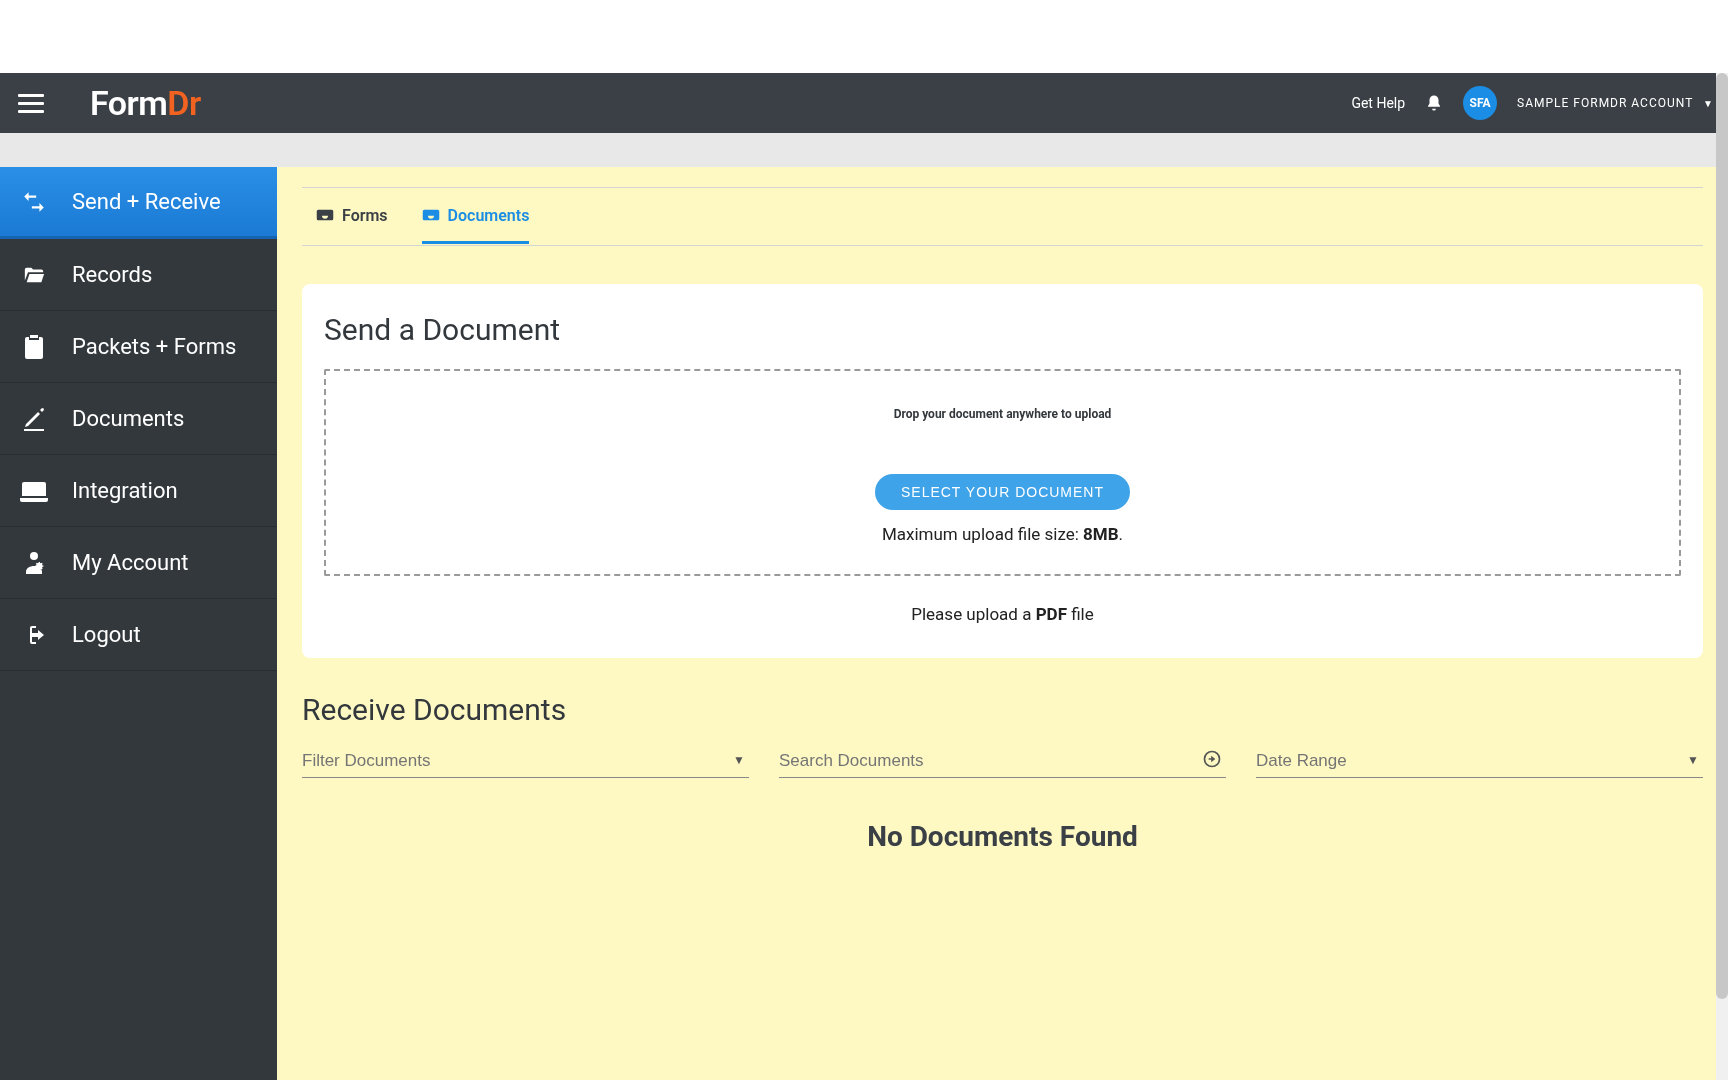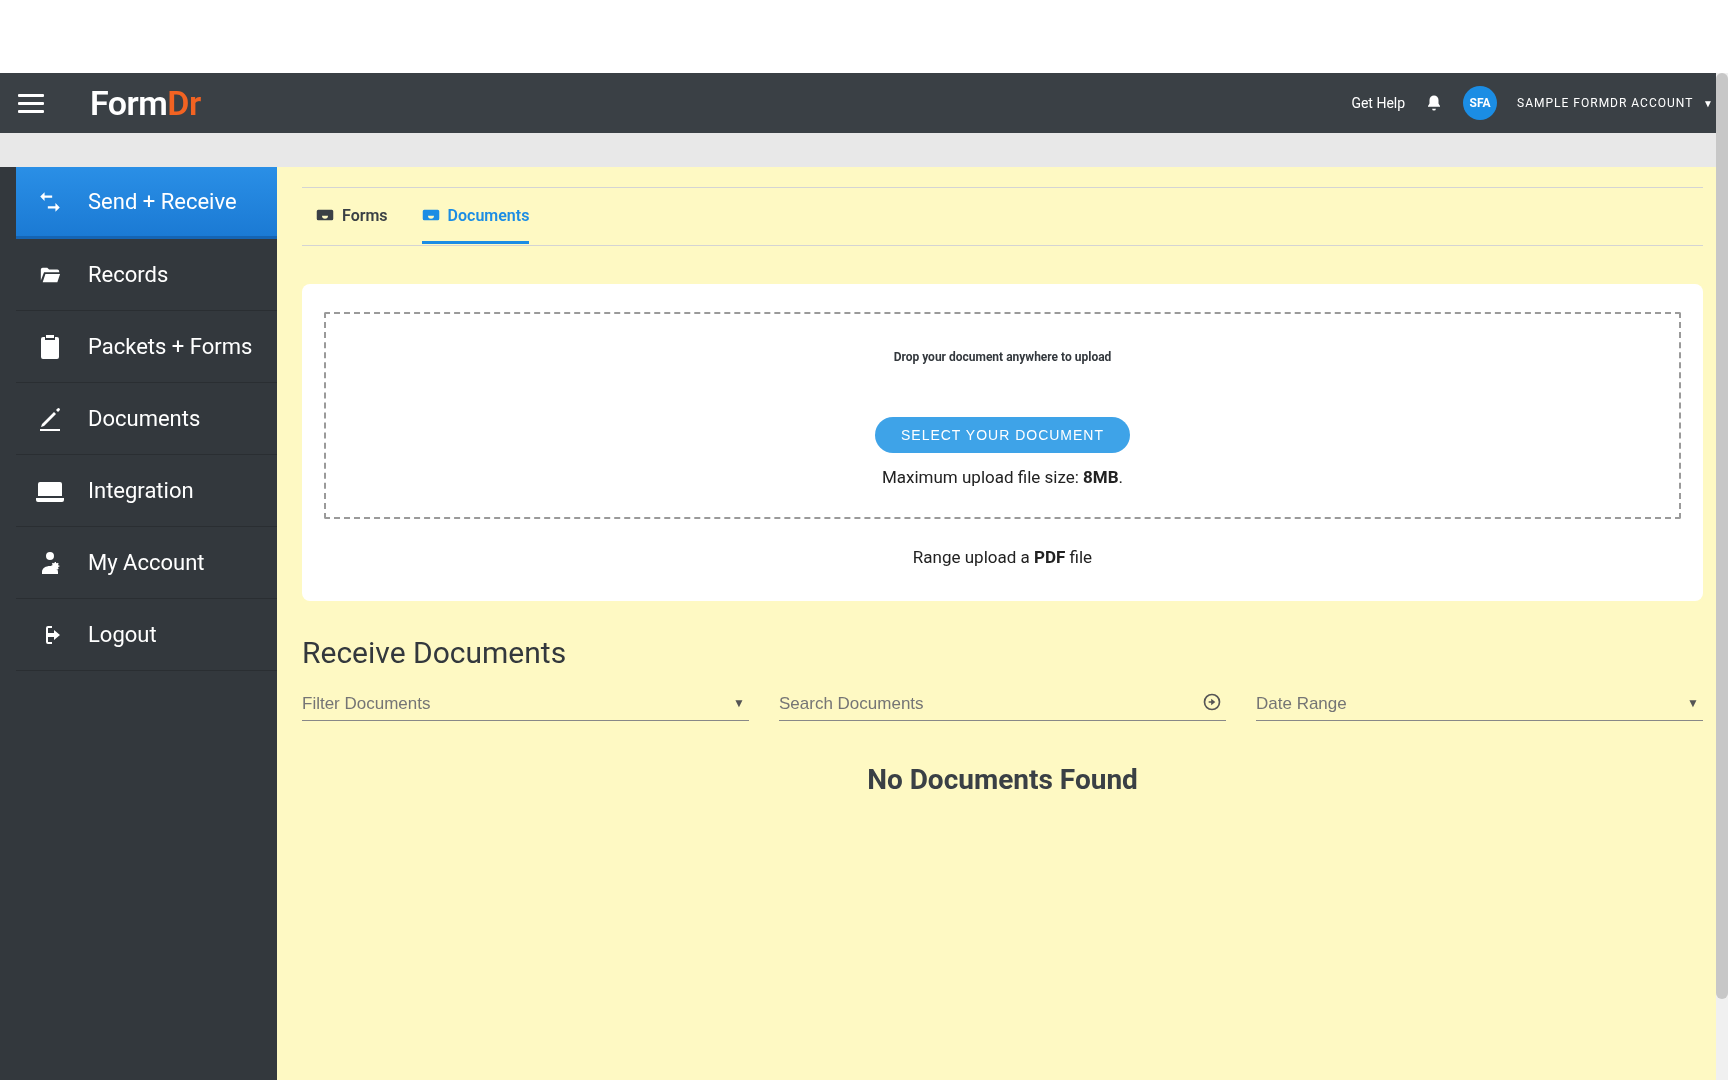--- a/index.html
+++ b/index.html
@@ -70,21 +70,20 @@
     height:72px;
     display:flex;
     align-items:center;
     padding-left:18px;
     gap:22px;
     color:#fff;
     font-size:22px;
     font-weight:400;
     cursor:pointer;
     border-bottom:1px solid #2a2e32;
-    margin-left:16px;
   }
   .sidebar-item.active {
     background: linear-gradient(#2a8fe6, #1b7ad4);
     border-bottom:3px solid #1564b3;
   }
   .sidebar-item .icon-slot { width:32px; display:flex; justify-content:center; }
   .sidebar-item svg { fill:#fff; }
 
   
   .main {
@@ -302,29 +301,30 @@
         </div>
         <div class="tab active">
           <svg viewBox="0 0 24 24">
               <path d="M3 5h18a2 2 0 0 1 2 2v10a2 2 0 0 1-2 2H3a2 2 0 0 1-2-2V7a2 2 0 0 1 2-2zm0 8h5a4 4 0 0 0 8 0h5"></path>
             </svg>
           <span>Documents</span>
         </div>
       </div>
 
       <div class="card">
+        <div class="section-title">Send a Document</div>
         <div class="dropzone">
           <div class="drop-heading">Drop your document anywhere to upload</div>
           <button class="select-btn">SELECT YOUR DOCUMENT</button>
           <div class="max-size">
             <span>Maximum upload file size: </span><b>8MB</b><span>.</span>
           </div>
         </div>
         <div class="please-upload">
-          <span>Range upload a </span><b>PDF</b><span> file</span>
+          <span>Please upload a </span><b>PDF</b><span> file</span>
         </div>
       </div>
 
       <div class="receive-title">Receive Documents</div>
 
       <div class="filters-row">
         <div class="field-group">
           <input type="text" readonly="" placeholder="Filter Documents" style="">
           <span class="tri-down">▼</span>
         </div>

